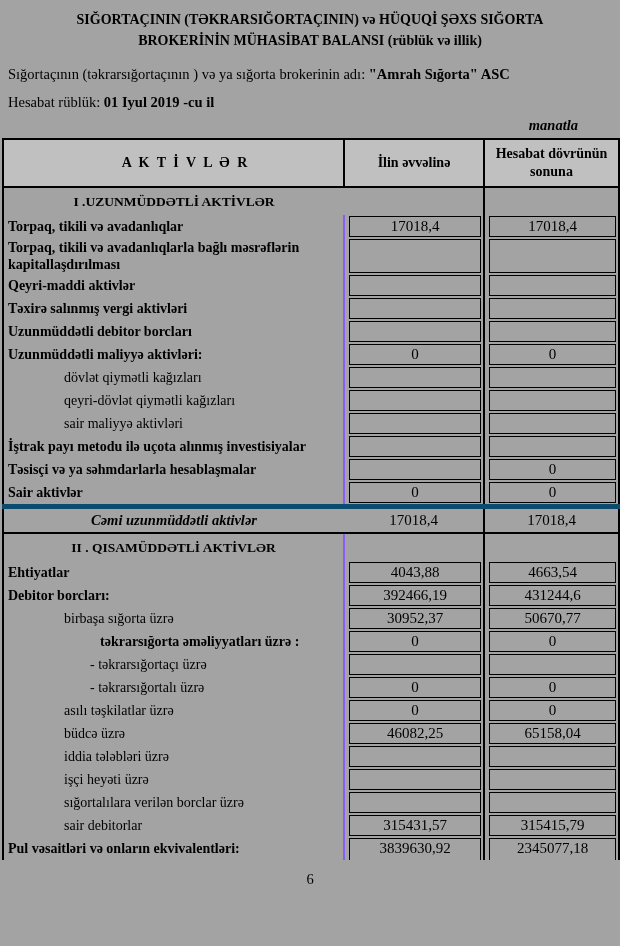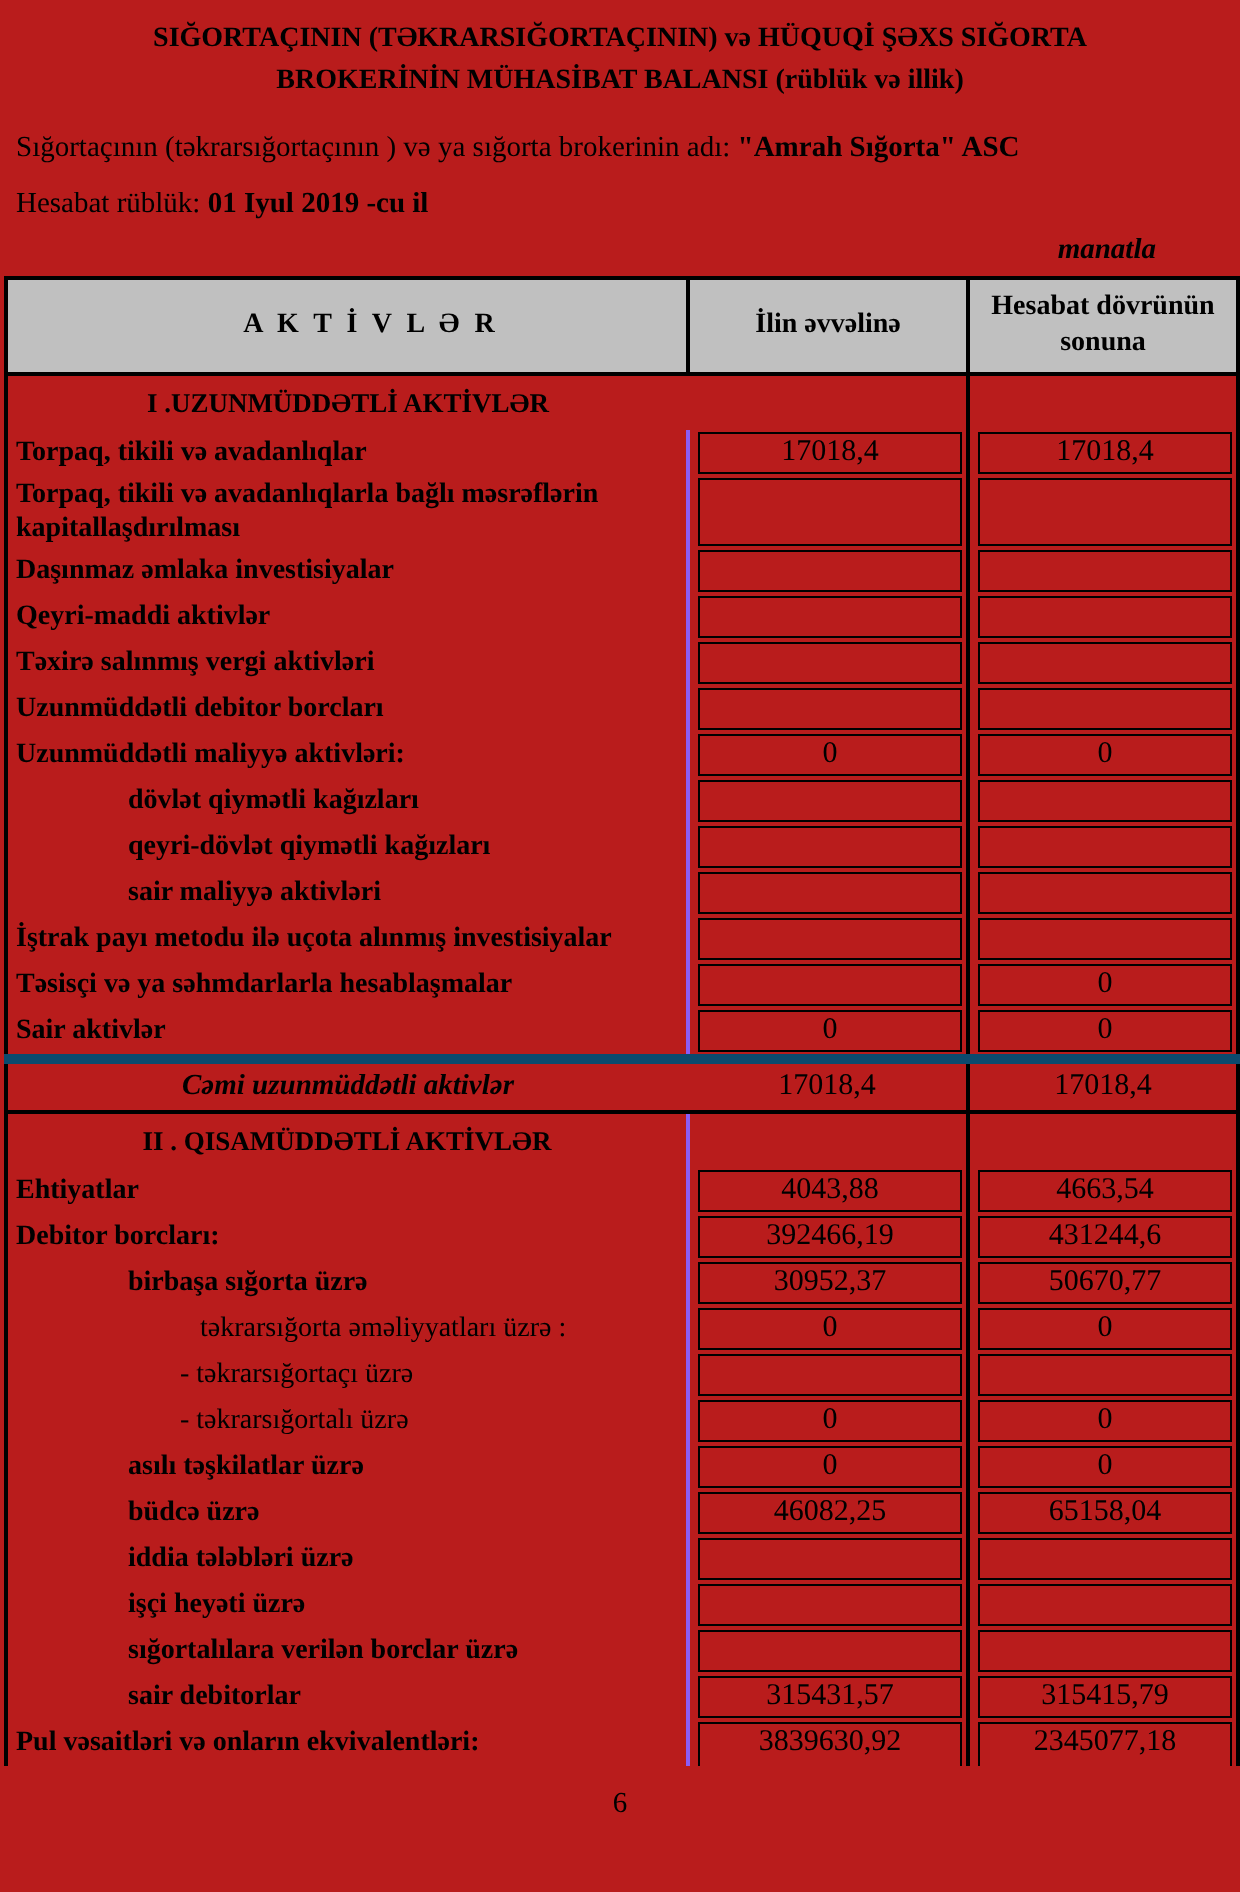--- a/index.html
+++ b/index.html
@@ -1,19 +1,19 @@
 <!DOCTYPE html>
 <html><head>
 <meta charset="utf-8">
 <style>
   html,body{margin:0;padding:0;background:#fff;}
   .page{
     position:relative;
     width:620px;height:946px;
-    background:#b91c1c;
+    background:#a3a3a3;
     font-family:"Liberation Serif", serif;
     color:#000;
     overflow:hidden;
   }
   .doc-title{
     padding-top:9px;
     text-align:center;
     font-weight:bold;
     font-size:14px;
     line-height:21px;
@@ -92,22 +92,22 @@
     text-align:center;
   }
   tr.total td.label{
     border-right:none;
     font-weight:bold;
     font-style:italic;
     font-size:14.5px;
   }
   tr.last{height:22px;}
   tr.last .vbox{border-bottom:none;height:21px;line-height:19px;margin-bottom:0;}
-  td.label.sub{font-weight:bold;padding-left:60px;}
-  td.label.subbold{font-weight:normal;padding-left:96px;}
+  td.label.sub{font-weight:normal;padding-left:60px;}
+  td.label.subbold{font-weight:bold;padding-left:96px;}
   td.label.dash{font-weight:normal;padding-left:86px;}
   .page-number{
     margin-top:11px;
     text-align:center;
     font-size:14.5px;
   }
 </style>
 </head>
 <body>
 
@@ -160,29 +160,20 @@
         <tr class="item tall">
           <td class="label bold">Torpaq, tikili və avadanlıqlarla bağlı məsrəflərin kapitallaşdırılması</td>
           <td class="val">
             <div class="vbox"></div>
           </td>
           <td class="val2">
             <div class="vbox"></div>
           </td>
         </tr>
         <tr class="item">
-          <td class="label bold">Daşınmaz əmlaka investisiyalar</td>
-          <td class="val">
-            <div class="vbox"></div>
-          </td>
-          <td class="val2">
-            <div class="vbox"></div>
-          </td>
-        </tr>
-        <tr class="item">
           <td class="label bold">Qeyri-maddi aktivlər</td>
           <td class="val">
             <div class="vbox"></div>
           </td>
           <td class="val2">
             <div class="vbox"></div>
           </td>
         </tr>
         <tr class="item">
           <td class="label bold">Təxirə salınmış vergi aktivləri</td>

